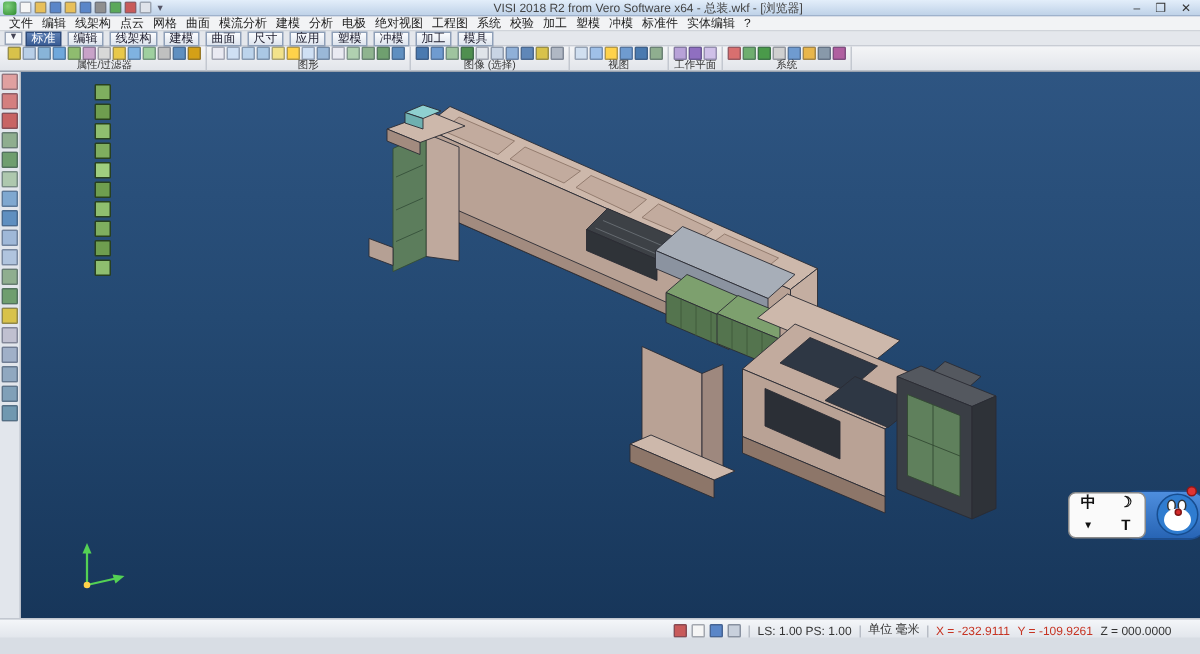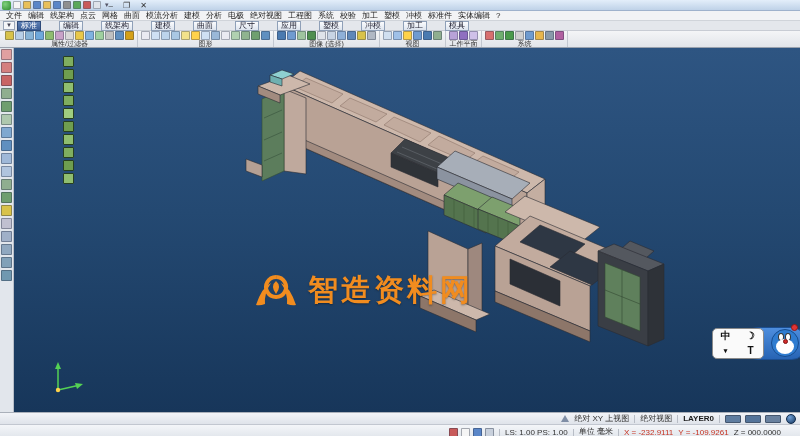--- a/index.html
+++ b/index.html
@@ -110,20 +110,21 @@
           <span class="qat-icon" style="background: rgb(90, 134, 200);"></span>
           <span class="qat-icon" style="background: rgb(232, 192, 90);"></span>
           <span class="qat-icon" style="background: rgb(90, 134, 200);"></span>
           <span class="qat-icon" style="background: rgb(143, 143, 143);"></span>
           <span class="qat-icon" style="background: rgb(90, 168, 90);"></span>
           <span class="qat-icon" style="background: rgb(200, 90, 90);"></span>
           <span class="qat-icon" style="background: rgb(223, 227, 234);"></span>
         </span>
       <span class="qat-drop">▾</span>
     </div>
+    <div class="win-title">VISI 2018 R2 from Vero Software x64 - 总装.wkf - [浏览器]</div>
     <div class="win-ctrls">
       <span>–</span>
       <span>❐</span>
       <span>✕</span>
     </div>
   </div>
 
   <div class="menubar" id="menubar">
       <span class="menu-item">文件</span>
       <span class="menu-item">编辑</span>
@@ -142,21 +143,21 @@
       <span class="menu-item">加工</span>
       <span class="menu-item">塑模</span>
       <span class="menu-item">冲模</span>
       <span class="menu-item">标准件</span>
       <span class="menu-item">实体编辑</span>
       <span class="menu-item">?</span>
     </div>
 
   <div class="tabrow">
     <span class="tab-lead">▼</span>
-    <span id="tabs" style="display:flex;gap:18px;">
+    <span id="tabs" style="display:flex;gap:4px;">
         <span class="tab active">标准</span>
         <span class="tab">编辑</span>
         <span class="tab">线架构</span>
         <span class="tab">建模</span>
         <span class="tab">曲面</span>
         <span class="tab">尺寸</span>
         <span class="tab">应用</span>
         <span class="tab">塑模</span>
         <span class="tab">冲模</span>
         <span class="tab">加工</span>
@@ -344,29 +345,20 @@
           <span class="float-icon" style="background: rgb(143, 190, 111);"></span>
           <span class="float-icon" style="background: rgb(127, 174, 95);"></span>
           <span class="float-icon" style="background: rgb(159, 206, 127);"></span>
           <span class="float-icon" style="background: rgb(111, 158, 79);"></span>
           <span class="float-icon" style="background: rgb(143, 190, 111);"></span>
           <span class="float-icon" style="background: rgb(127, 174, 95);"></span>
           <span class="float-icon" style="background: rgb(111, 158, 79);"></span>
           <span class="float-icon" style="background: rgb(143, 190, 111);"></span>
         </div>
 
-      <div class="watermark">
-        <svg width="44" height="40" viewBox="0 0 44 40">
-          <path d="M2,34 Q8,16 17,12 Q10,22 11,33 Q6,35 2,34 Z" fill="#f18c1f"></path>
-          <path d="M42,34 Q36,16 27,12 Q34,22 33,33 Q38,35 42,34 Z" fill="#f18c1f"></path>
-          <path d="M22,6 a10,10 0 1,0 0.1,0" fill="none" stroke="#f18c1f" stroke-width="4"></path>
-          <path d="M22,10 q6,5 0,13 q-6,-8 0,-13 Z" fill="#f18c1f"></path>
-        </svg>
-        <span class="wm-text">智造资料网</span>
-      </div>
 
       <svg class="triad" width="36" height="42" viewBox="0 0 36 42">
         <line x1="8" y1="34" x2="8" y2="10" stroke="#54d154" stroke-width="1.5"></line>
         <polygon points="8,6 5,13 11,13" fill="#54d154"></polygon>
         <line x1="8" y1="34" x2="30" y2="29" stroke="#54d154" stroke-width="1.5"></line>
         <polygon points="33,28 25,27 27,33" fill="#54d154"></polygon>
         <circle cx="8" cy="34" r="2.2" fill="#ffd24a"></circle>
       </svg>
 
       <div class="ime">
@@ -382,35 +374,20 @@
           <span>中</span>
           <span>☽</span>
           <span style="font-size:7px;">▾</span>
           <span>T</span>
         </div>
       </div>
 
     </div>
   </div>
 
-  <div class="status1">
-    <span class="mini-tri"></span>
-    <span>绝对 XY 上视图</span>
-    <span class="sep"></span>
-    <span>绝对视图</span>
-    <span class="sep"></span>
-    <span class="layer">LAYER0</span>
-    <span class="sep"></span>
-    <span id="swatches" style="display:flex;gap:4px;">
-        <span class="swatch" style="background: rgb(95, 125, 160);"></span>
-        <span class="swatch" style="background: rgb(84, 116, 154);"></span>
-        <span class="swatch" style="background: rgb(105, 129, 159);"></span>
-      </span>
-    <span class="orb"></span>
-  </div>
 
   <div class="status2">
     <span class="spacer"></span>
     <span id="s2-icons" style="display:flex;gap:3px;">
         <span class="s2-icon" style="background: rgb(200, 90, 90);"></span>
         <span class="s2-icon" style="background: rgb(245, 245, 245);"></span>
         <span class="s2-icon" style="background: rgb(90, 134, 200);"></span>
         <span class="s2-icon" style="background: rgb(200, 208, 220);"></span>
       </span>
     <span class="sep"></span>

